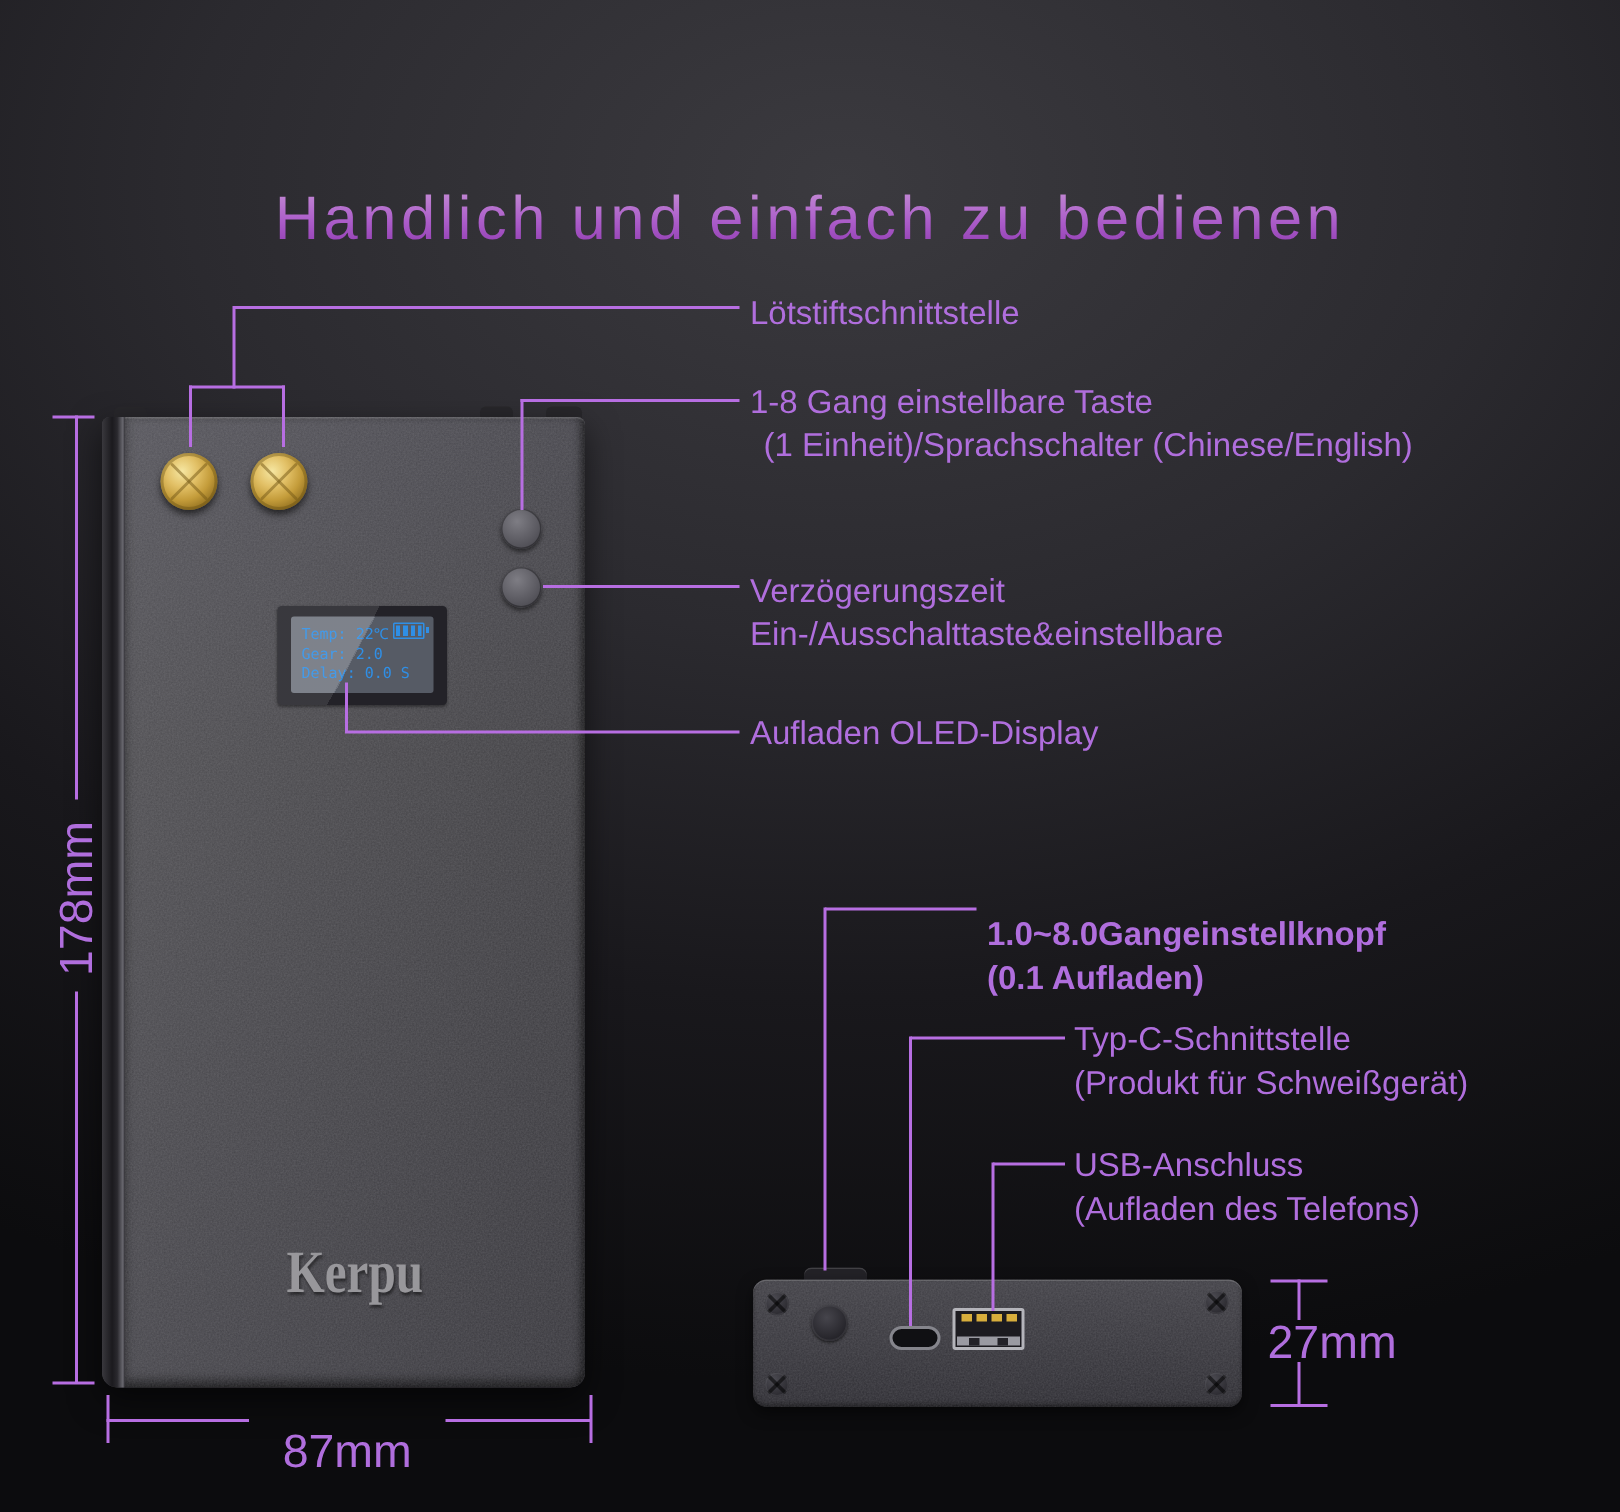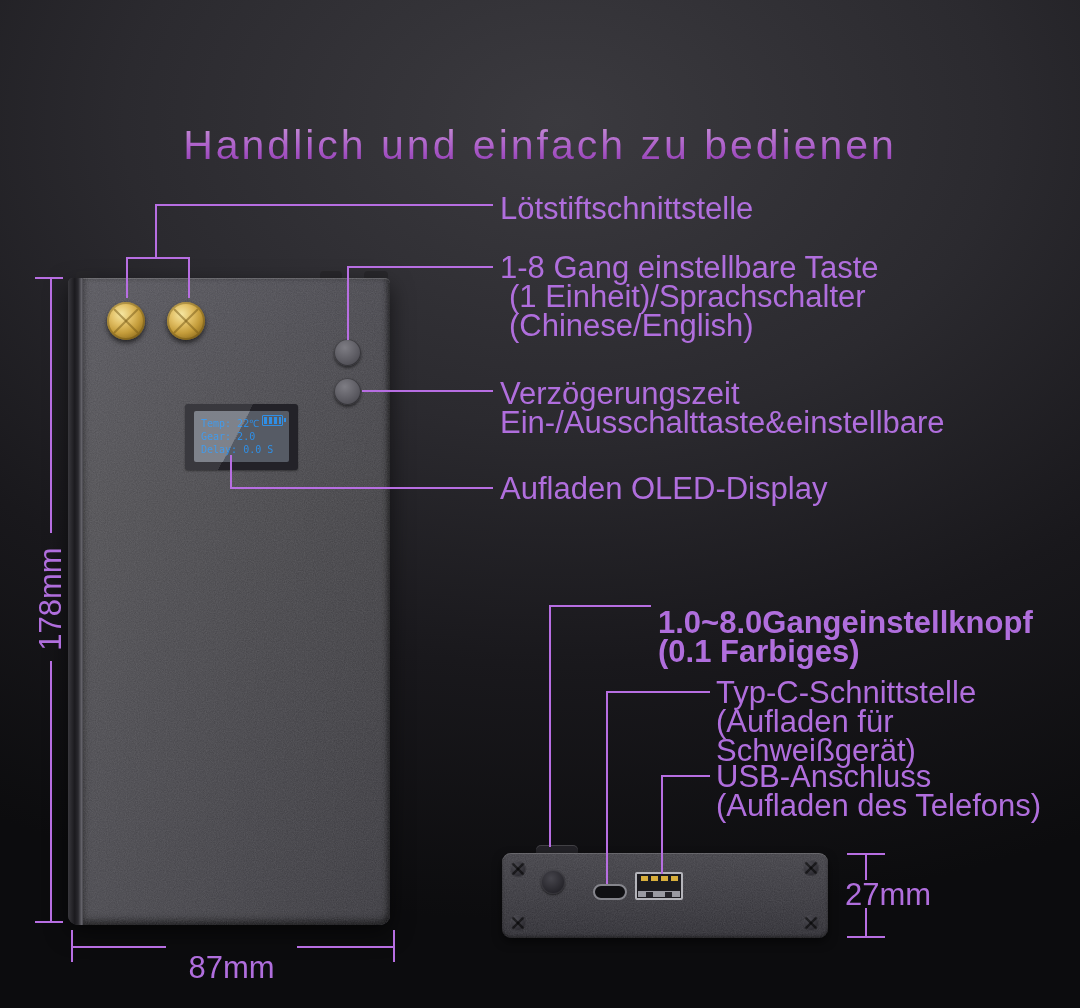--- a/index.html
+++ b/index.html
@@ -15,21 +15,21 @@
     -webkit-background-clip:text;background-clip:text;color:transparent;
   }
   .gtext2{
     background:linear-gradient(180deg,#c894d6 0%,#ab5cc9 55%,#8c37ad 100%);
     -webkit-background-clip:text;background-clip:text;color:transparent;margin-top:21px;
   }
   #title{top:24px;left:0;width:100%;text-align:center;font-size:73px;font-weight:bold;letter-spacing:1px;}
   #subtitle{top:101px;left:0;width:100%;text-align:center;font-size:41px;letter-spacing:3px;}
 
   
-  .label{position:absolute;font-size:31px;line-height:29px;color:var(--label_text,#b06edd);z-index:6;}
+  .label{position:absolute;font-size:22px;line-height:29px;color:var(--label_text,#b06edd);z-index:6;}
   .label .indent{padding-left:9px;}
 
   
   .lineH{position:absolute;height:2px;background:var(--callout_line,#b76ee2);z-index:5;}
   .lineV{position:absolute;width:2px;background:var(--callout_line,#b76ee2);z-index:5;}
   .dimtext{position:absolute;font-size:31px;color:var(--label_text,#b86fe0);z-index:6;}
 
   
   .bump{position:absolute;background:#28272b;border-radius:4px 4px 0 0;z-index:1;}
   #front-body{
@@ -159,20 +159,21 @@
     <div id="oled">
       <div id="oled-screen">
         <div class="oled-line" style="top:6px;">Temp: 22℃</div>
         <div class="oled-line" style="top:19px;">Gear: 2.0</div>
         <div class="oled-line" style="top:32px;">Delay: 0.0 S</div>
         <div id="battery">
             <div id="battery-fill"></div>
           </div>
       </div>
     </div>
+    <div id="brand"><span>Kerpu</span></div>
   </div>
 
   <div id="side">
     <div id="side-bump"></div>
     <div id="side-bar">
       <svg class="noise">
           <rect width="100%" height="100%" filter="url(#metalNoise)"></rect>
         </svg>
       <div class="screw" style="left:8px;top:8px;"></div>
       <div class="screw" style="left:8px;top:62px;"></div>
@@ -217,28 +218,28 @@
   <div class="lineV" style="left:230px;top:455px;height:33px;"></div>
   <div class="lineH" style="left:230px;top:487px;width:263px;"></div>
   <div class="label" style="left:500px;top:474px;">
     <div>Aufladen OLED-Display</div>
   </div>
 
   <div class="lineH" style="left:550px;top:605px;width:101px;"></div>
   <div class="lineV" style="left:549px;top:605px;height:242px;"></div>
   <div class="label" style="left:658px;top:608px;font-weight:bold;">
     <div>1.0~8.0Gangeinstellknopf</div>
-    <div>(0.1 Farbiges)</div>
+    <div>(0.1 Aufladen)</div>
   </div>
 
   <div class="lineH" style="left:607px;top:691px;width:103px;"></div>
   <div class="lineV" style="left:606px;top:691px;height:193px;"></div>
   <div class="label" style="left:716px;top:678px;">
     <div>Typ-C-Schnittstelle</div>
-    <div>(Aufladen für Schweißgerät)</div>
+    <div>(Produkt für Schweißgerät)</div>
   </div>
 
   <div class="lineH" style="left:662px;top:775px;width:48px;"></div>
   <div class="lineV" style="left:661px;top:775px;height:99px;"></div>
   <div class="label" style="left:716px;top:762px;">
     <div>USB-Anschluss</div>
     <div>(Aufladen des Telefons)</div>
   </div>
 
   <div class="lineH" style="left:35px;top:277px;width:28px;"></div>

